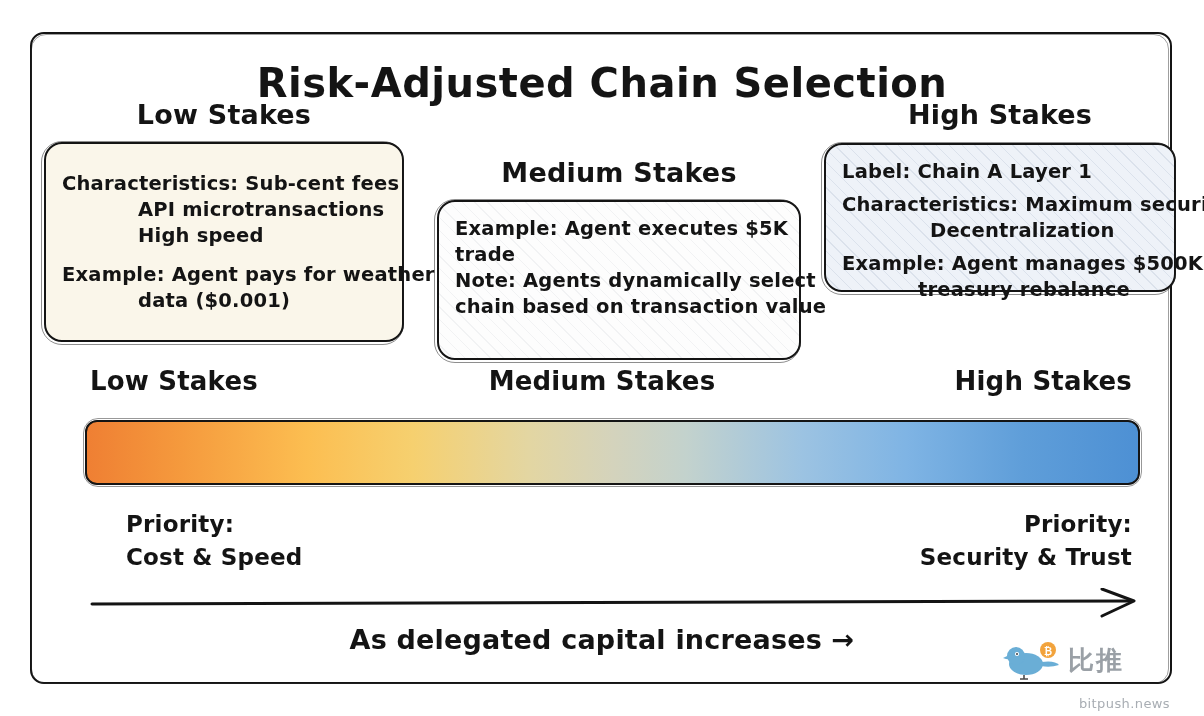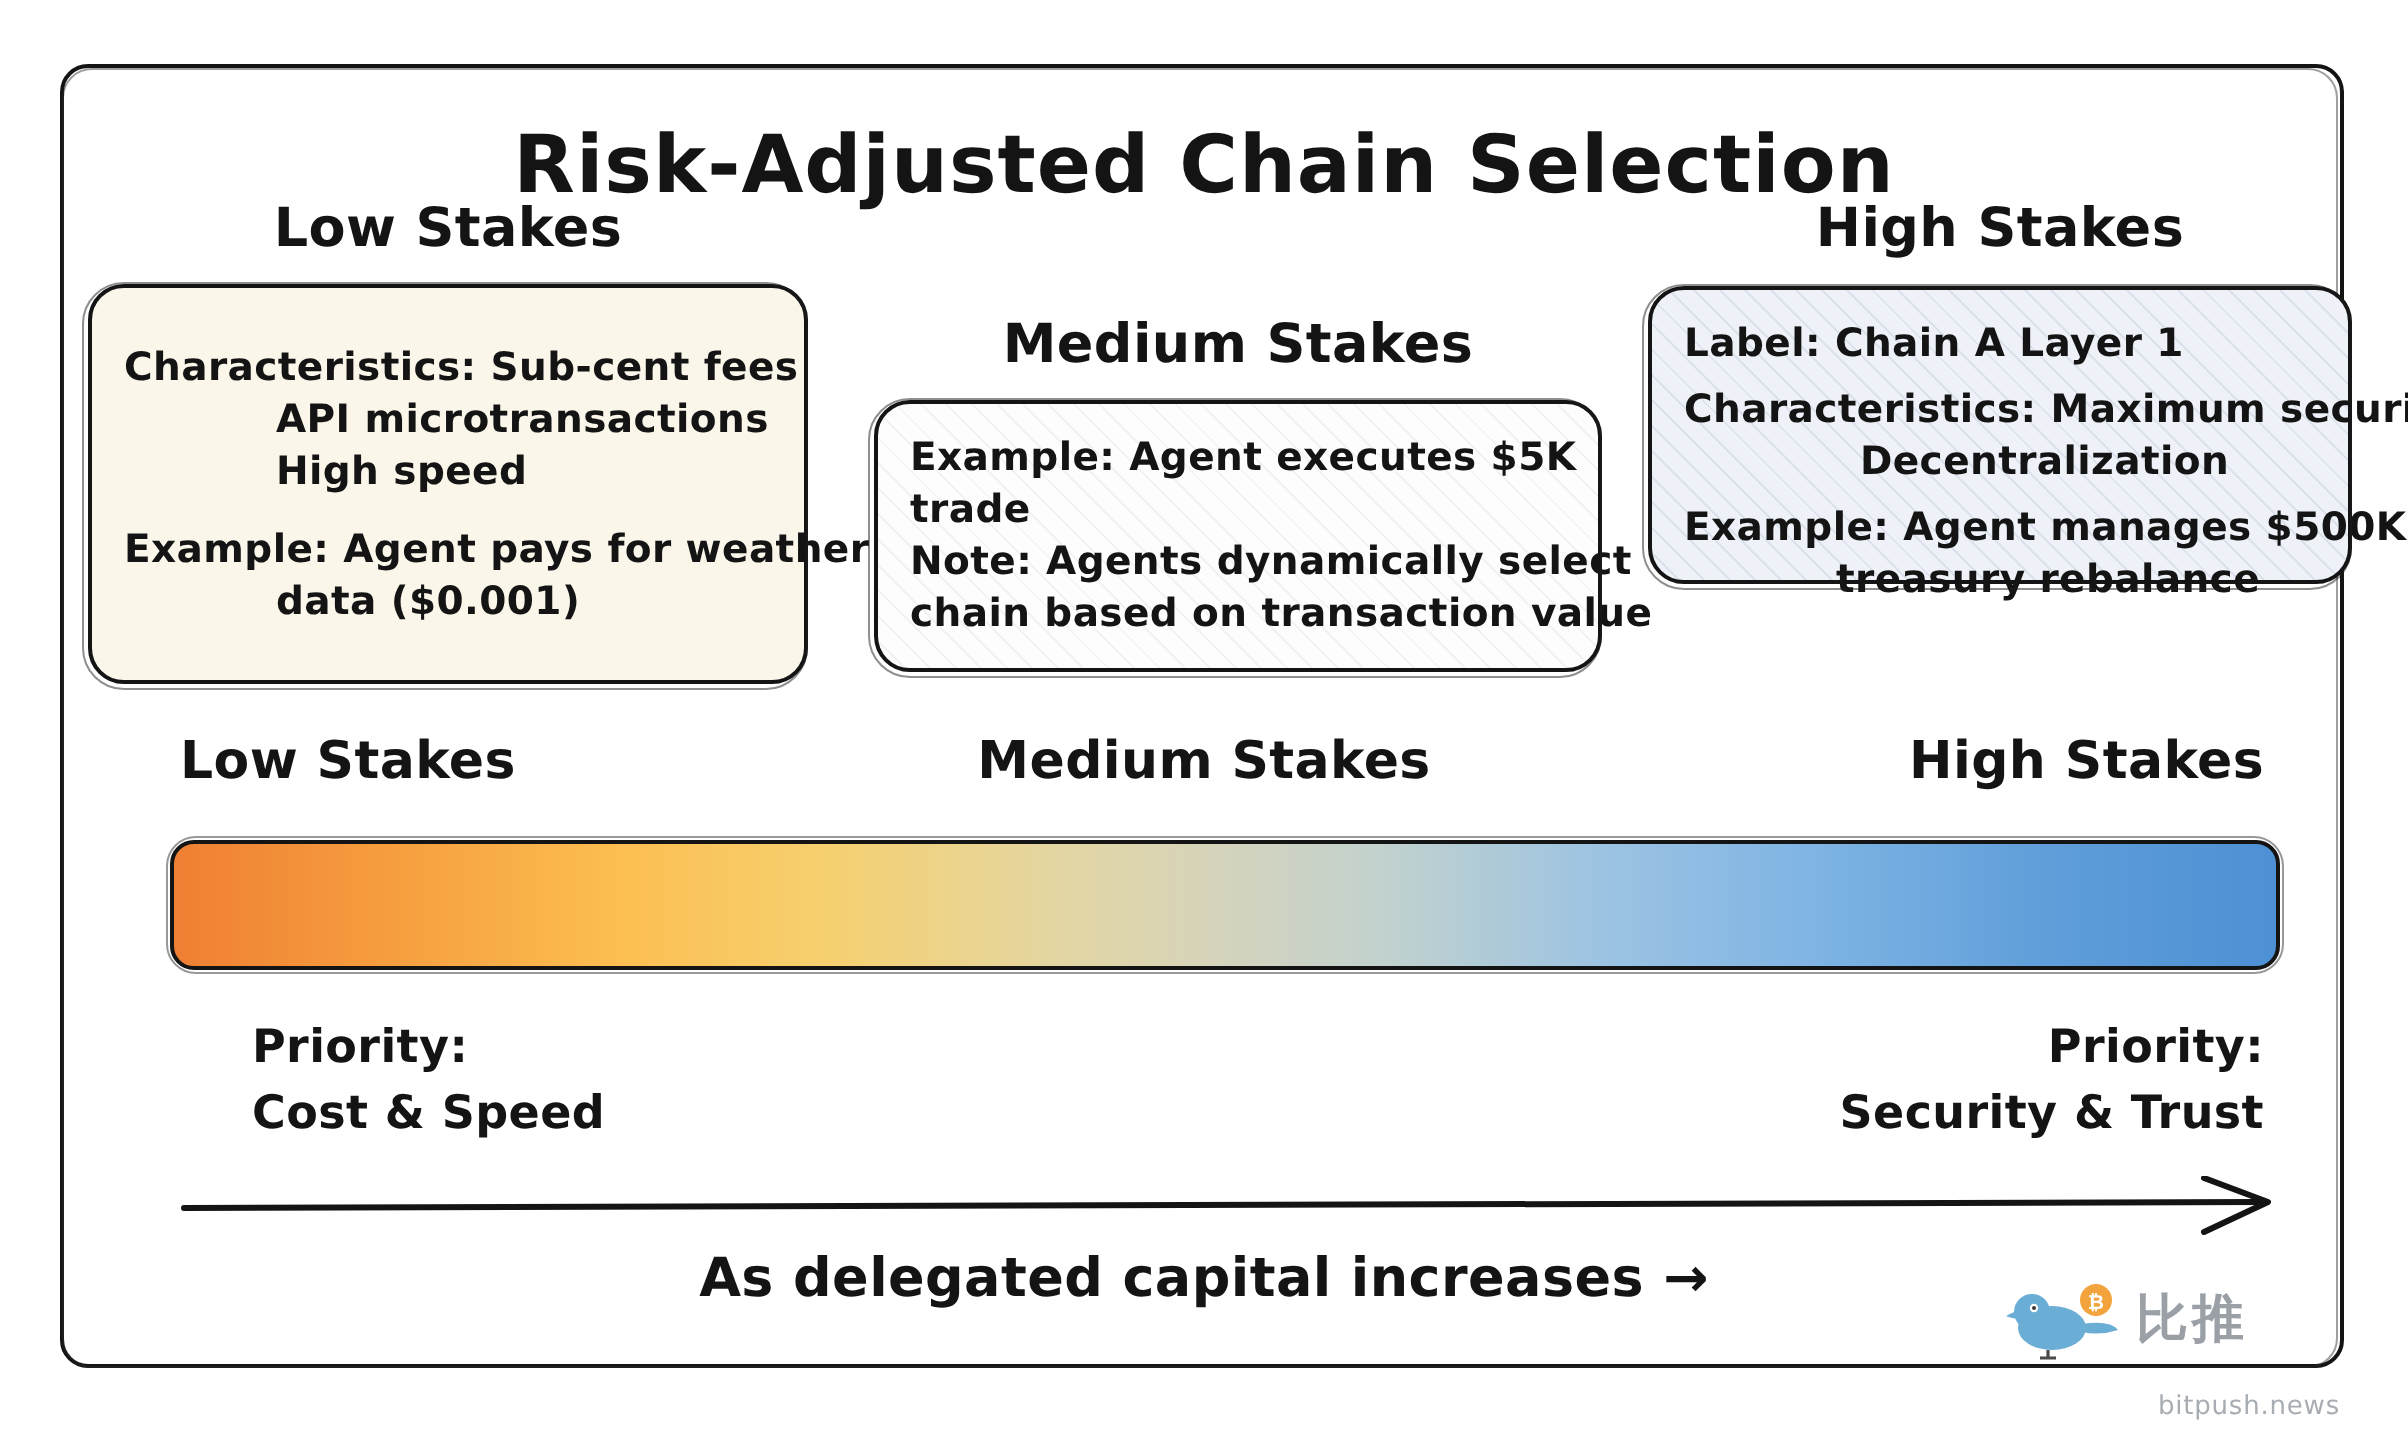--- a/index.html
+++ b/index.html
@@ -36,21 +36,21 @@
   .card{
     position:absolute;box-sizing:border-box;
     border:2.5px solid #141414;border-radius:18px;
     padding:14px 16px 12px 16px;
   }
   .card::after{
     content:"";position:absolute;left:-5px;top:-3px;right:-2px;bottom:-5px;
     border:1.5px solid #1d1d1d;border-radius:21px;opacity:.5;pointer-events:none;
   }
   #card-low{left:44px;top:142px;width:360px;height:200px;background:#faf6ea;}
-  #card-med{left:437px;top:200px;width:364px;height:136px;
+  #card-med{left:437px;top:200px;width:364px;height:160px;
     background:#fdfdfd;
     background-image:repeating-linear-gradient(45deg,rgba(120,130,145,.085) 0 1px,rgba(0,0,0,0) 1px 9px);}
   #card-high{left:824px;top:143px;width:352px;height:149px;
     background:#eef2f8;
     background-image:repeating-linear-gradient(45deg,rgba(120,140,170,.16) 0 1px,rgba(0,0,0,0) 1px 9px);}
 
   .row{font-size:19.5px;line-height:1.33;color:#141414;font-weight:600;white-space:pre;}
   .row.ind{padding-left:76px;}
   .row.ind2{padding-left:88px;}
   .row.ctr{}

